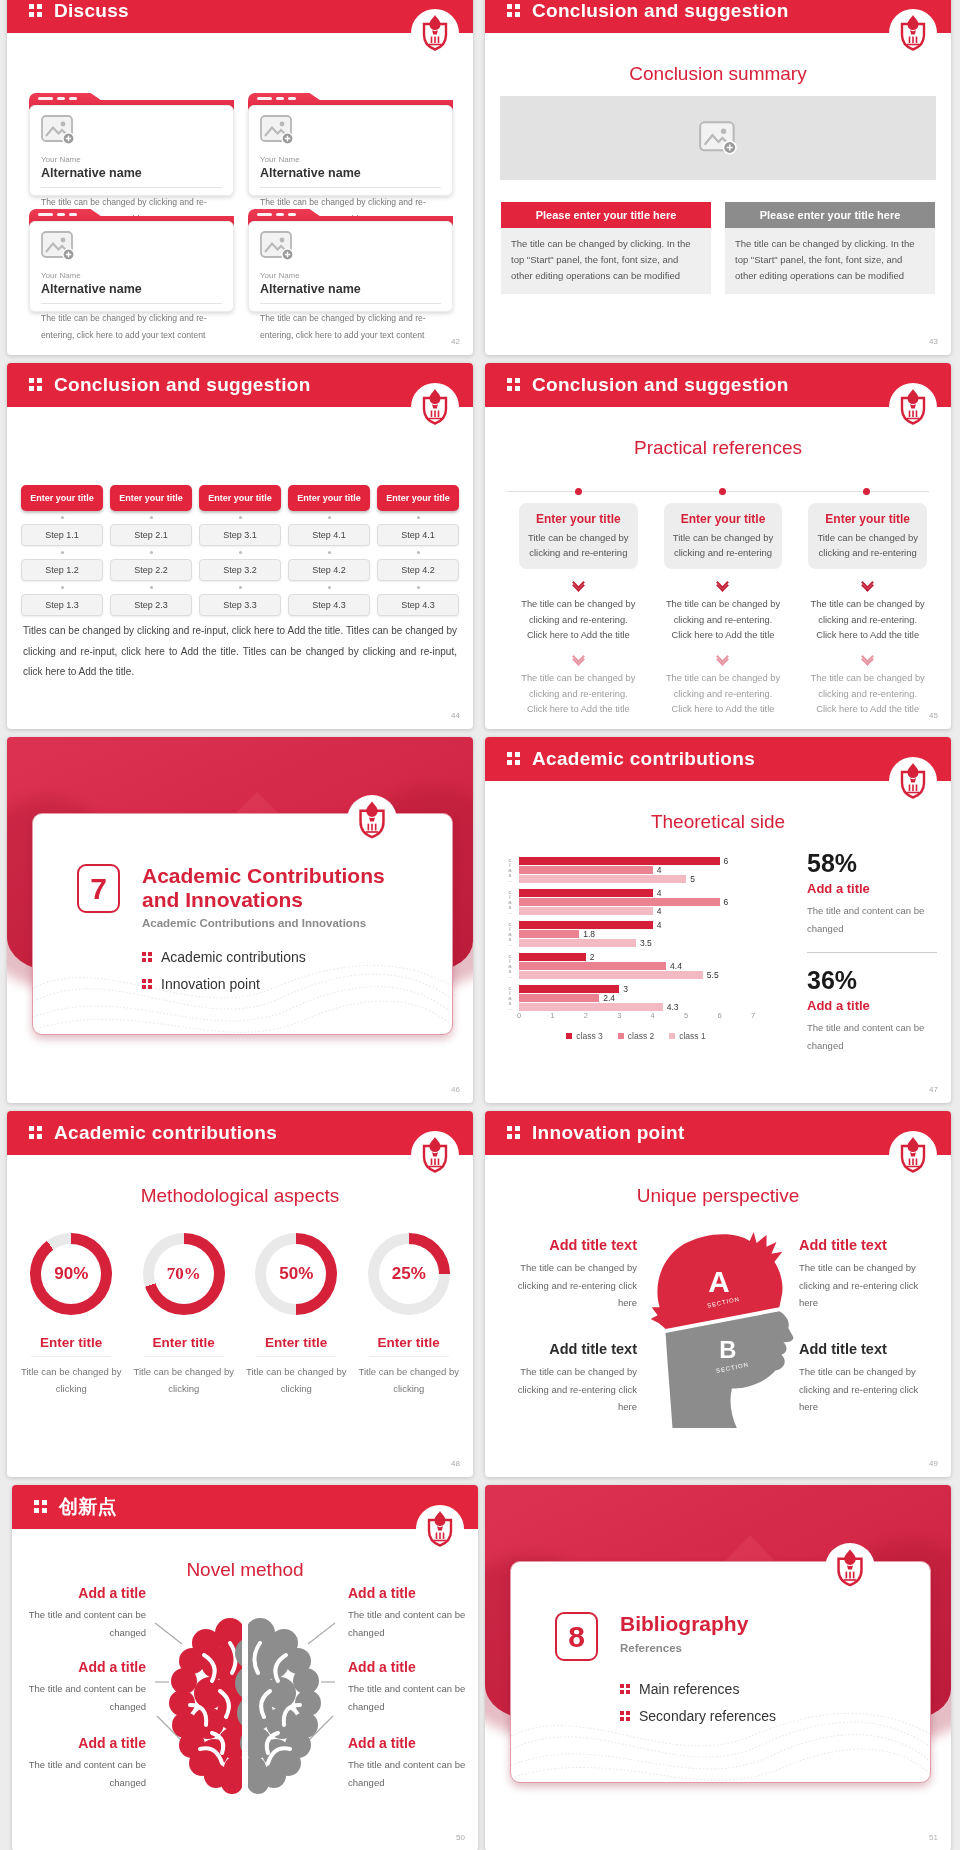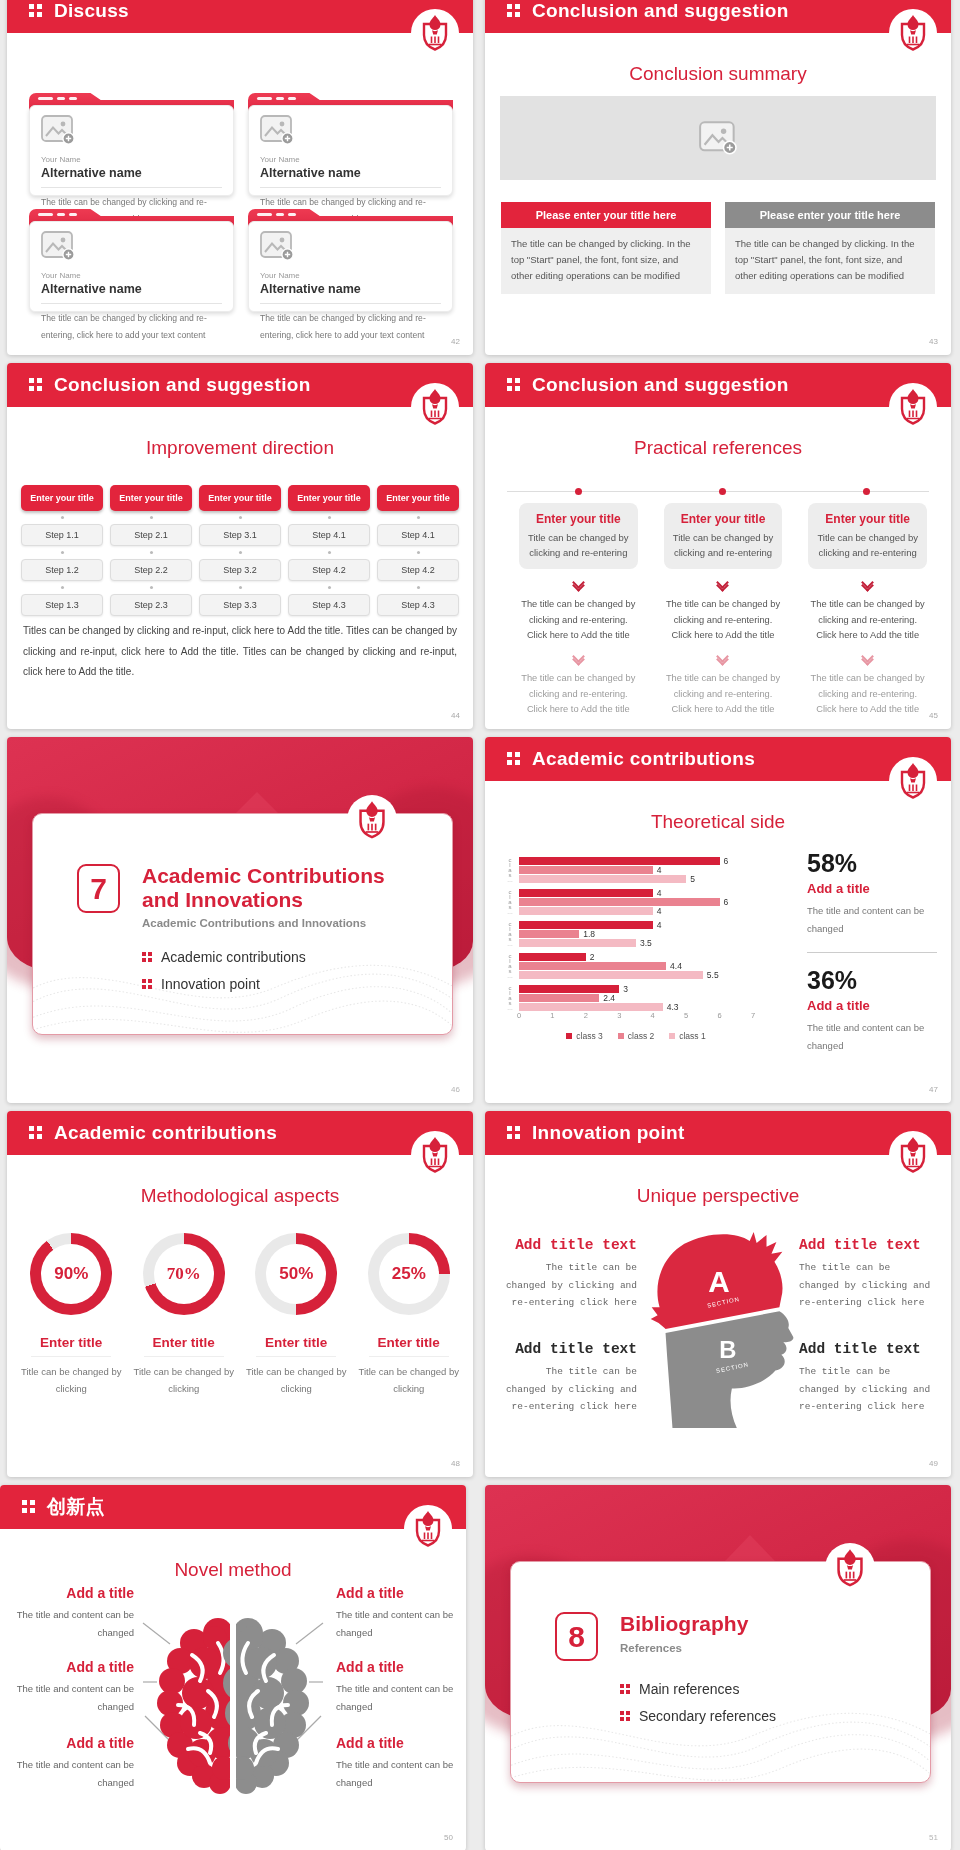--- a/index.html
+++ b/index.html
@@ -129,21 +129,21 @@
   .donut { width:82px; height:82px; border-radius:50%; margin:0 auto; position:relative;
            background:#e9e9e9; }
   .donut::after { content:""; position:absolute; inset:11px; background:#fff; border-radius:50%; }
   .donut-pct { position:absolute; inset:0; display:flex; align-items:center; justify-content:center;
                font-size:17px; font-weight:bold; color:#d6213a; z-index:1; }
   .g-title { color:#d6213a; font-weight:bold; font-size:13.5px; margin-top:20px; }
   .g-line { width:80px; height:1px; background:#eee; margin:6px auto 7px; }
   .g-body { font-size:9.5px; color:#777; line-height:1.75; padding:0 4px; }
 
   
-  .ublock { position:absolute; width:136px;font-family:Liberation Mono, monospace; }
+  .ublock { position:absolute; width:136px; }
   .ublock.l { left:16px; text-align:right; }
   .ublock.r { left:314px; text-align:left; }
   .ub-title { font-size:14.5px; font-weight:bold; }
   .ub-title.red { color:#d6213a; } .ub-title.dark { color:#2b2b2b; }
   .ub-body { font-size:9.5px; color:#666; line-height:1.85; margin-top:6px; }
   .head-svg { position:absolute; left:158px; top:120px; width:152px; height:198px; }
 
   
   .nblock { position:absolute; width:120px; }
   .nblock.l { left:14px; text-align:right; }
@@ -358,21 +358,20 @@
     <path d="M24,6 c2.5,4 5.5,5.5 5.5,9.5 a5.5,5.5 0 0 1 -11,0 c0,-4 3,-5.5 5.5,-9.5 Z" fill="#d6213a"></path>
     <path d="M21,21 c1,1.5 5,1.5 6,0 l-1.2,4.5 h-3.6 Z" fill="#d6213a"></path>
     <g stroke="#d6213a" stroke-width="1.6">
       <line x1="20.5" y1="27.5" x2="20.5" y2="34"></line>
           <line x1="24" y1="27.5" x2="24" y2="34"></line>
           <line x1="27.5" y1="27.5" x2="27.5" y2="34"></line>
       <line x1="18" y1="35.5" x2="30" y2="35.5"></line>
     </g>
   </svg>
     </span>
-  <div class="sec-title">Improvement direction</div>
   <div class="cols5">
     <div>
       <div class="btn-red">Enter your title</div>
       <div class="dotsep"></div>
       <div class="step">Step 1.1</div>
       <div class="dotsep"></div>
       <div class="step">Step 1.2</div>
       <div class="dotsep"></div>
       <div class="step">Step 1.3</div>
     </div>
@@ -806,21 +805,21 @@
     <path d="M20,98 L14,93 L6,89 L13,85 L7,77 L15,77 C8,52 18,26 40,13 C62,1 92,0 106,10 L110,1 L113,12 L123,4 L123,16 L133,11 L128,23 L139,21 L131,31 C138,42 141,56 138,67 L136,77 L21,99 Z" fill="#da2840"></path>
     <path d="M21,103 L136,81 C143,85 147,92 145,98 L150,107 C151,111 145,113 140,112 C145,117 144,123 138,125 C144,130 142,139 132,141 C122,153 102,160 88,159 C85,172 87,186 93,199 L28,199 C26,168 23,135 21,103 Z" fill="#8c8c8c"></path>
     <text x="75" y="62" text-anchor="middle" font-size="30" font-weight="bold" fill="#fff">A</text>
     <text x="80" y="74" text-anchor="middle" font-size="6" fill="#fff" letter-spacing="1" transform="rotate(-12 80 74)">SECTION</text>
     <text x="84" y="128" text-anchor="middle" font-size="24" font-weight="bold" fill="#fff">B</text>
     <text x="89" y="140" text-anchor="middle" font-size="6" fill="#fff" letter-spacing="1" transform="rotate(-12 89 140)">SECTION</text>
   </svg>
   <span class="pageno">49</span>
 </div>
 
-<div class="slide" style="top:1485px;left:0">
+<div class="slide" style="top:1485px;left:12px">
   <div class="hdr">
     <span class="sq4">
         <i></i>
         <i></i>
         <i></i>
         <i></i>
       </span>
     <span class="hdr-title">创新点</span>
   </div>
   <span class="logo">

